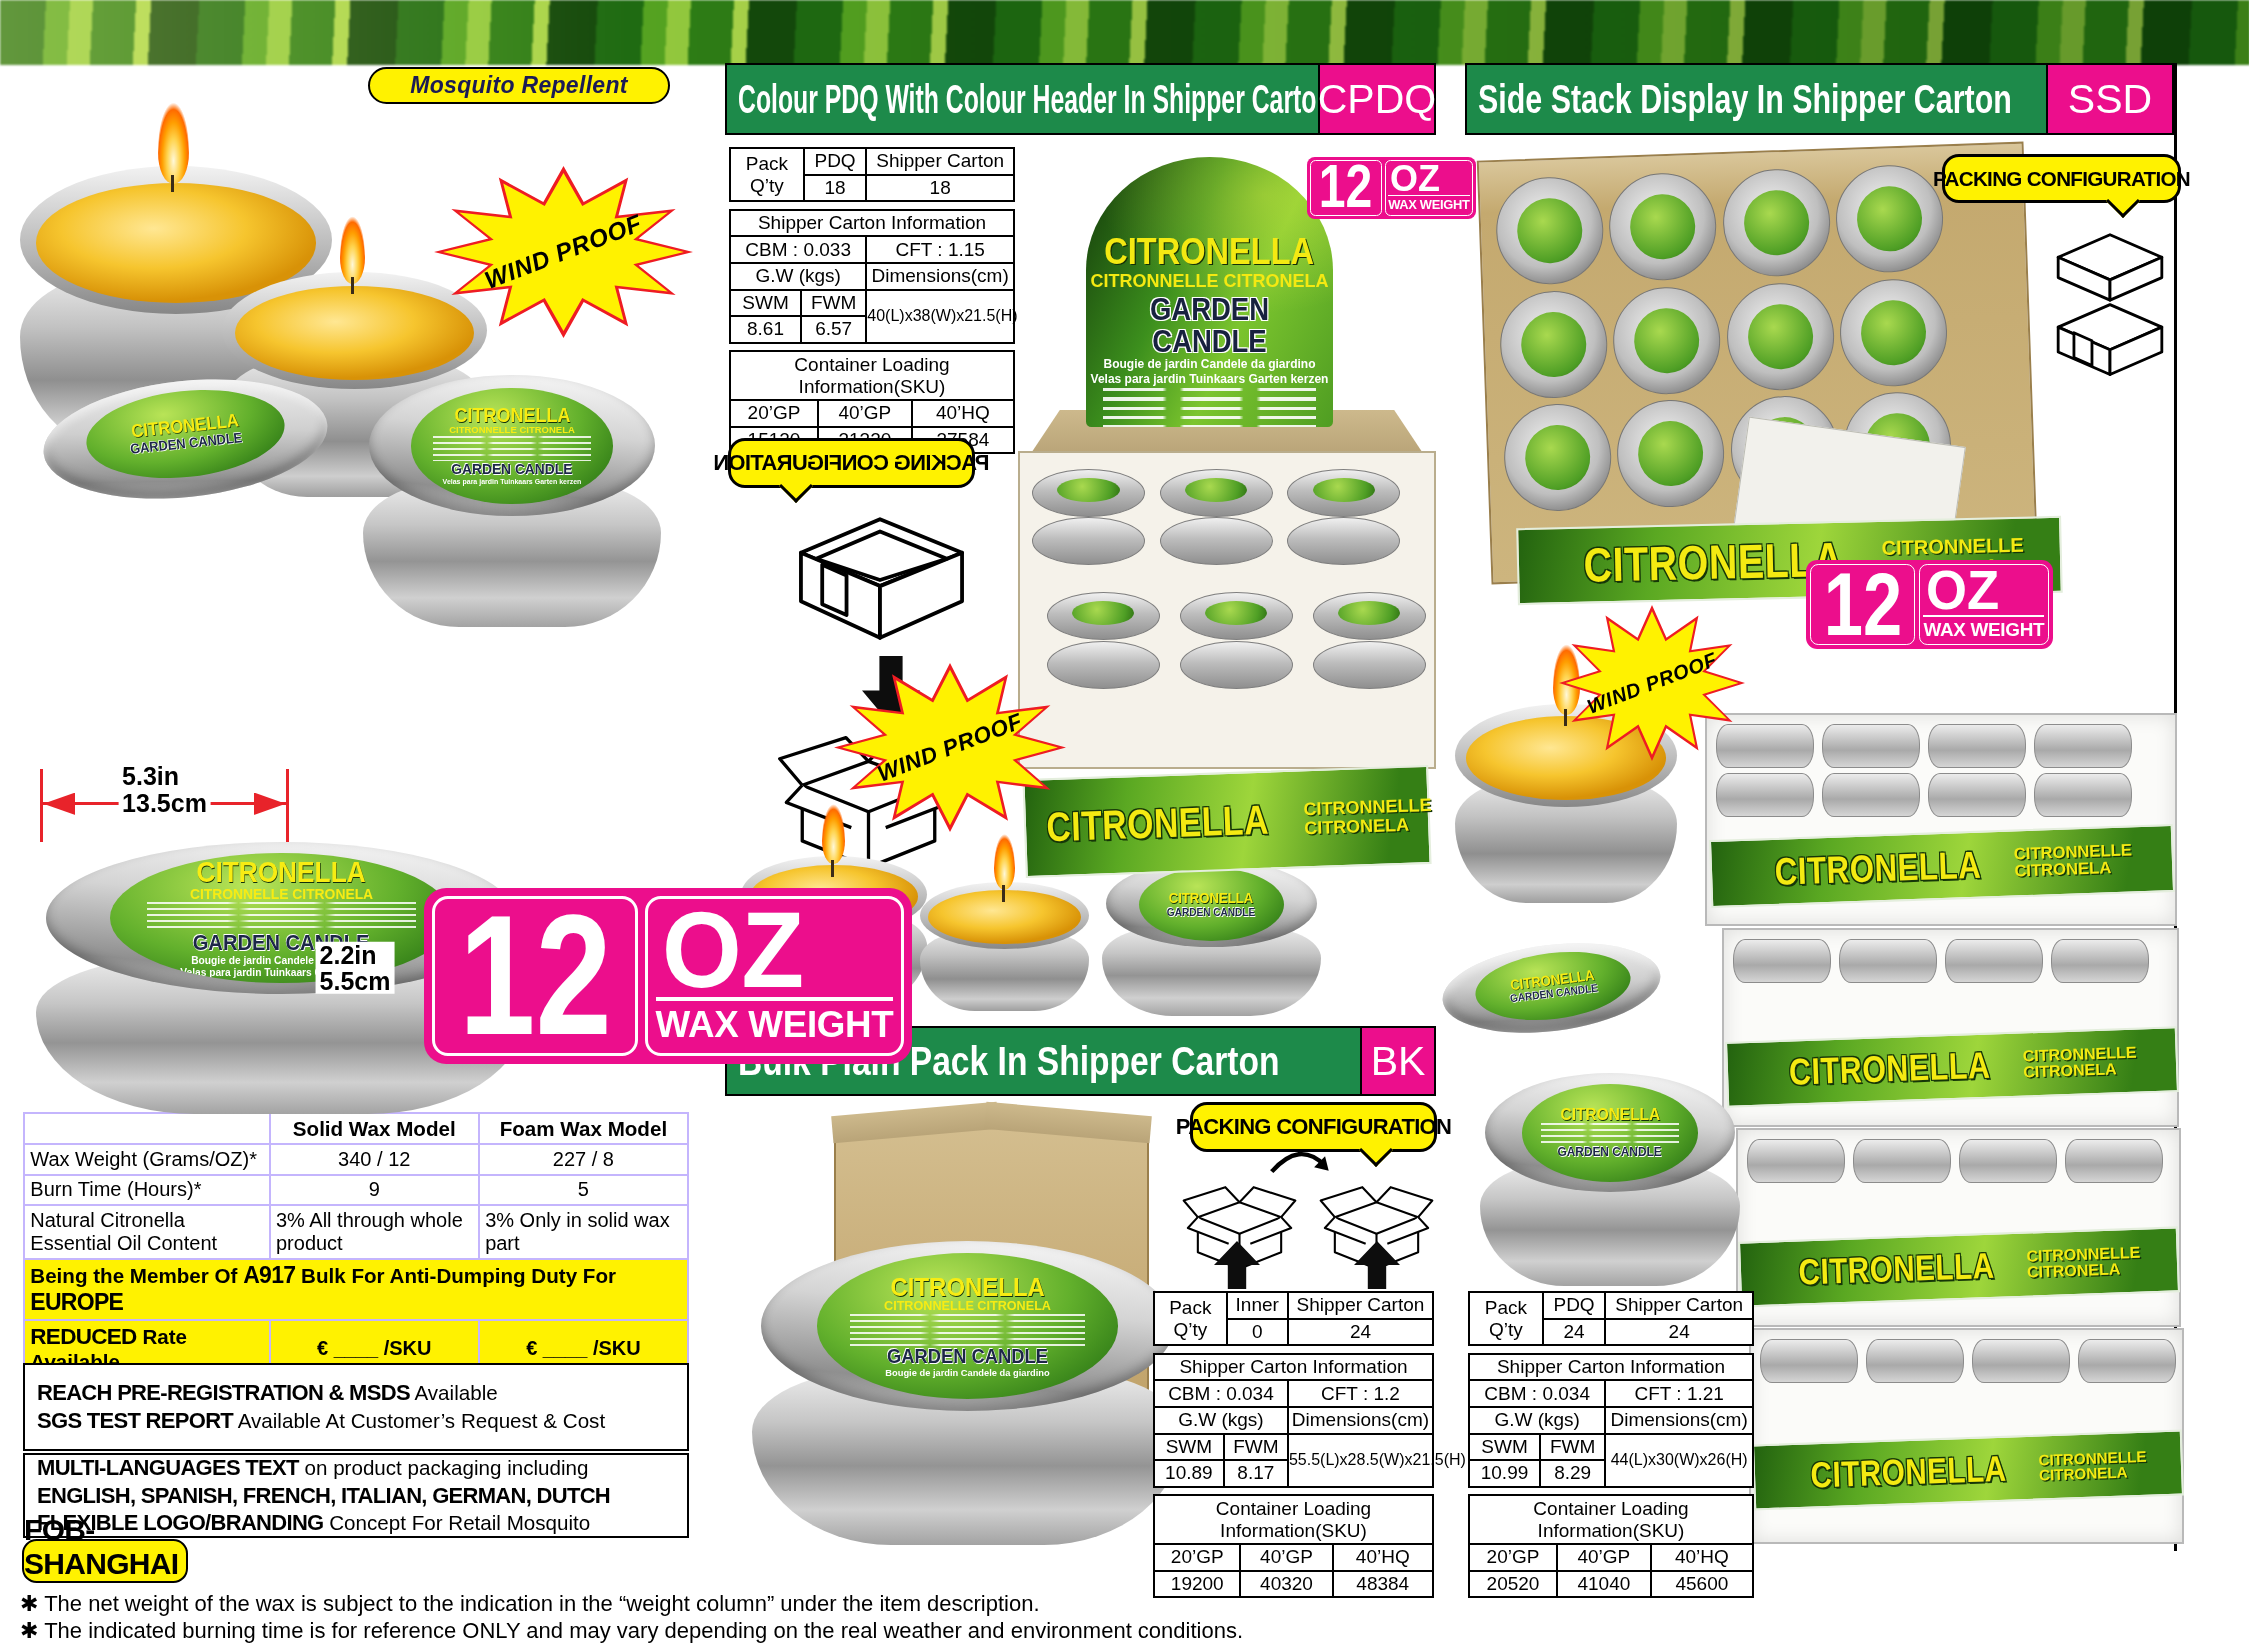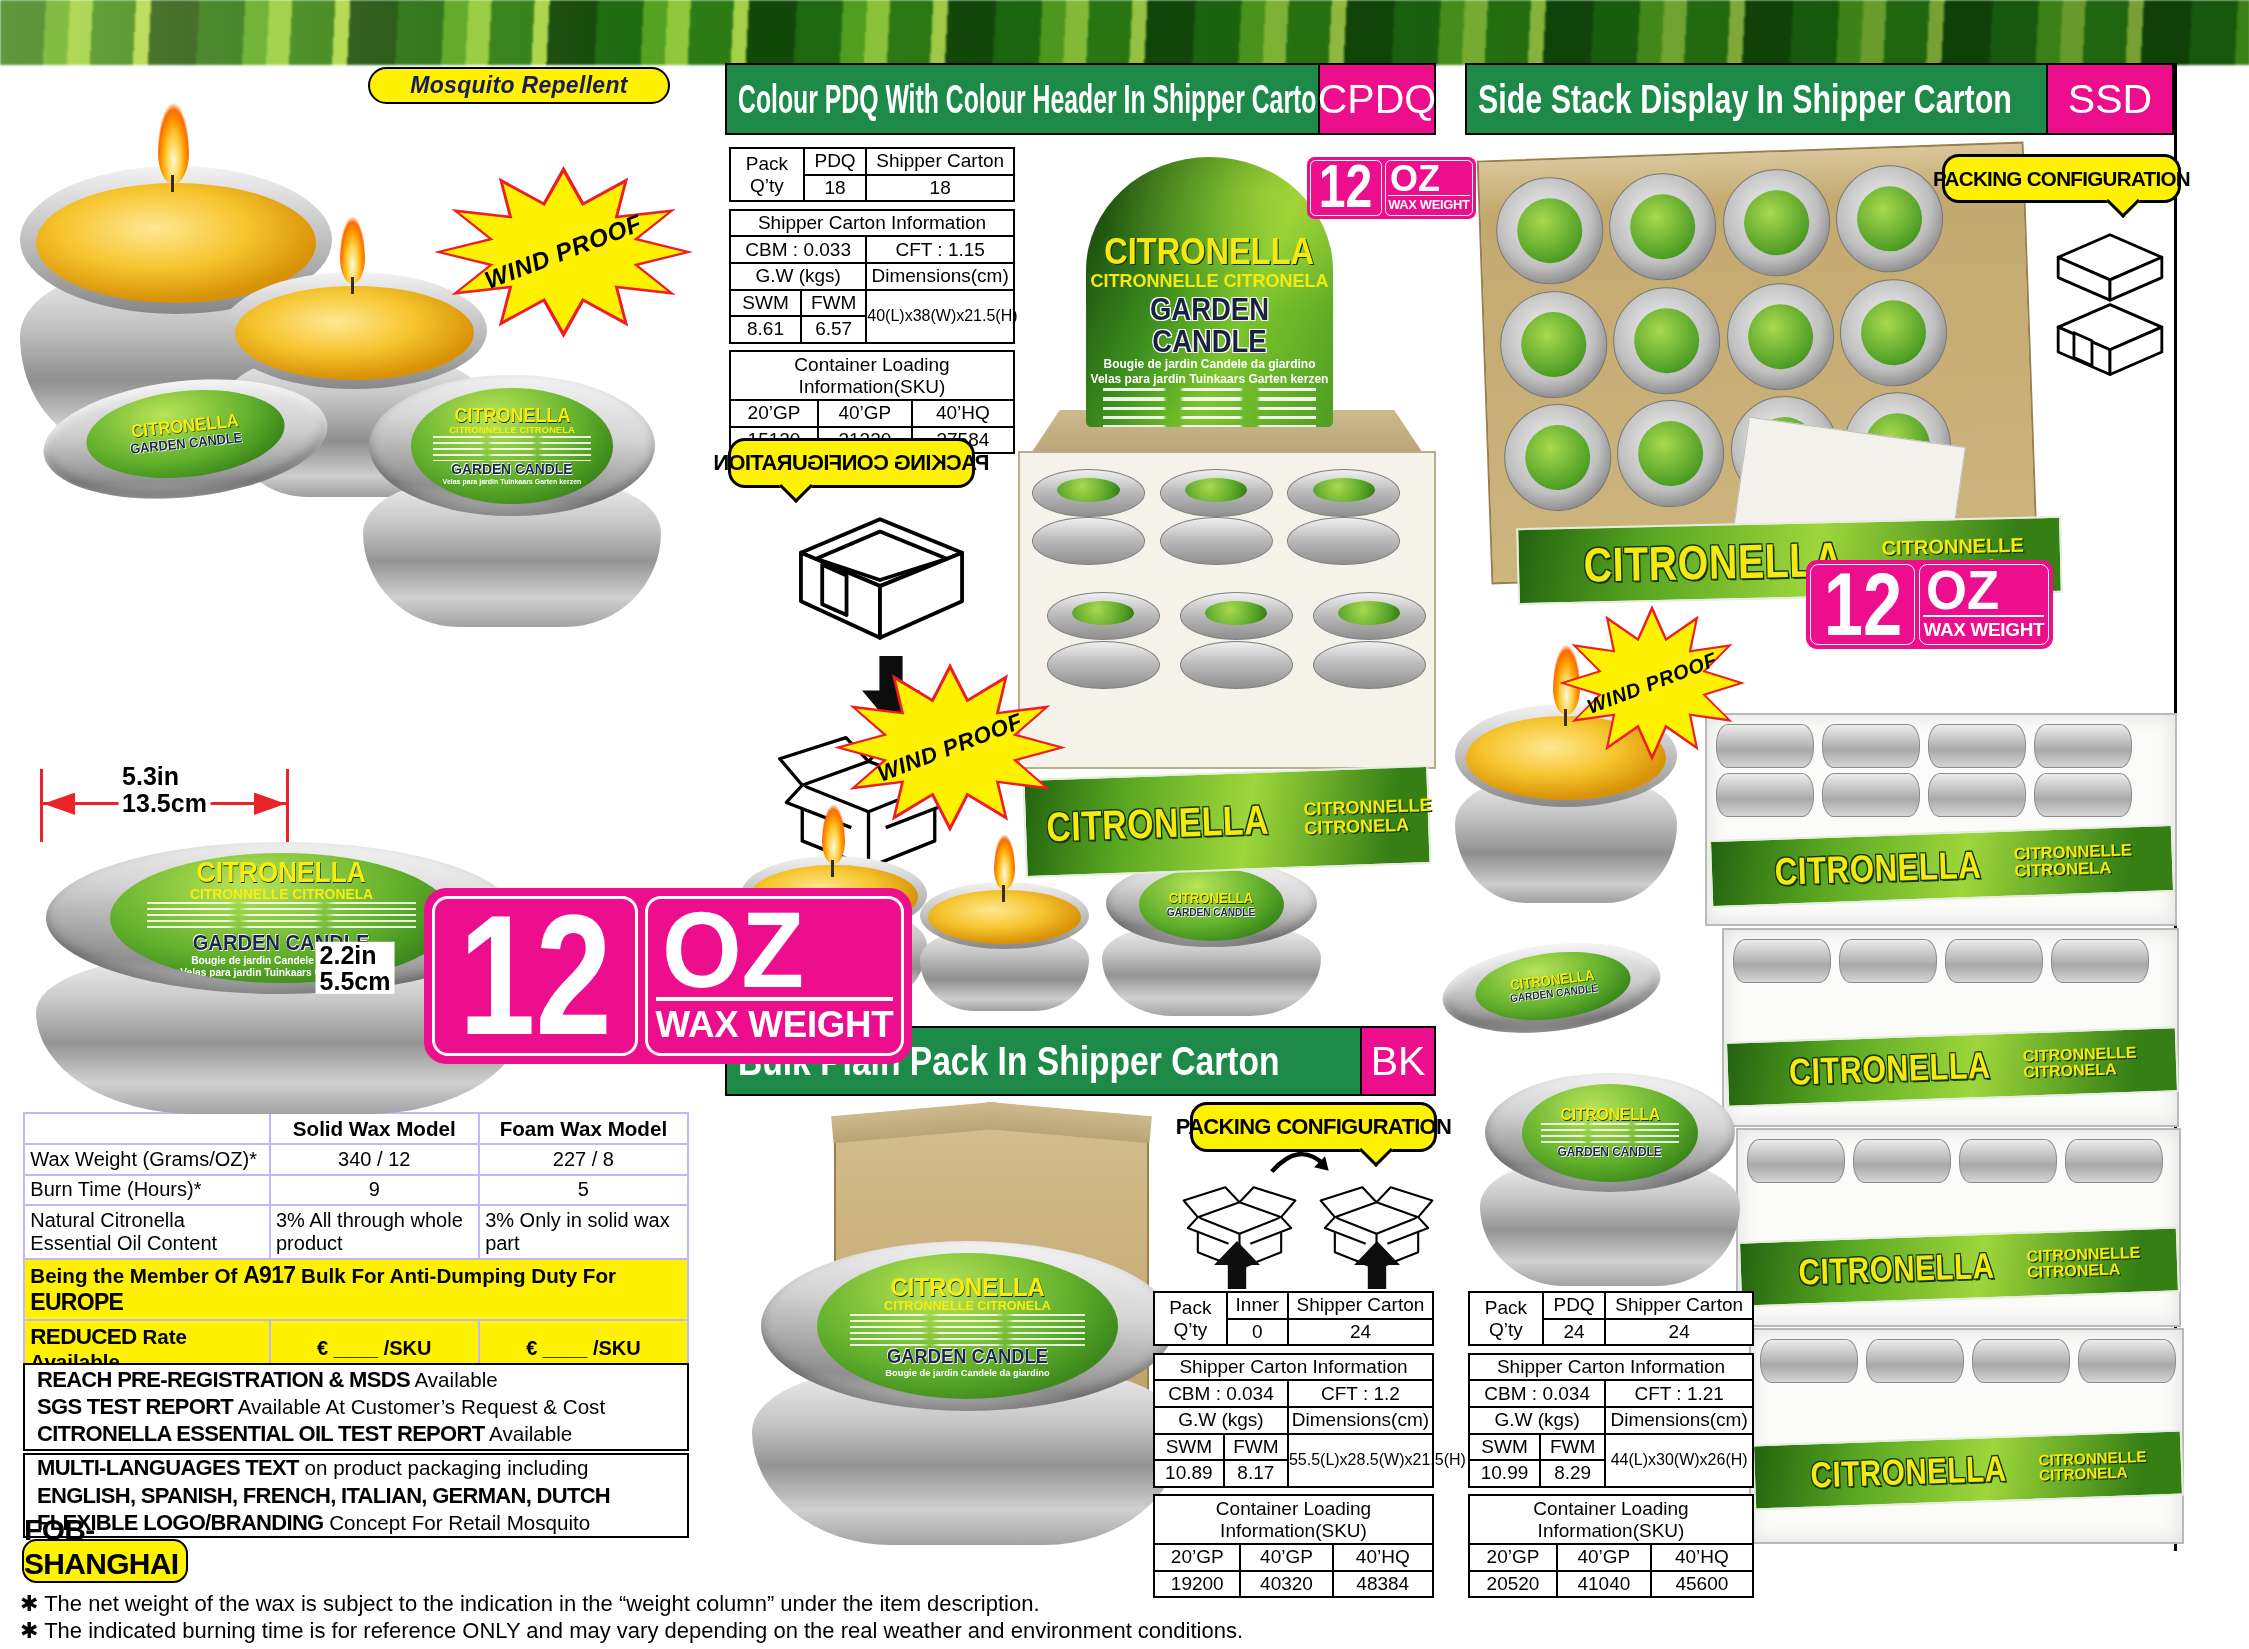--- a/index.html
+++ b/index.html
@@ -257,21 +257,20 @@
       <td colspan="3" class="l">
         <span class="hvx big2">FREE</span><span style="font-weight:700;font-size:22px">  For Anti-Dumping Duty For </span><span class="hvx big2">USA</span>
       </td>
     </tr>
   </tbody>
     </table>
 
   <div class="abs tbox" style="left:23px;top:1363px;width:666px;height:88px">
     <div class="tl"><span class="hvx">REACH PRE-REGISTRATION &amp; MSDS</span><span> Available</span></div>
     <div class="tl"><span class="hvx">SGS TEST REPORT</span><span> Available At Customer’s Request &amp; Cost</span></div>
-    <div class="tl"><span class="hvx">CITRONELLA ESSENTIAL OIL TEST REPORT</span><span> Available</span></div>
   </div>
 
   <div class="abs tbox" style="left:23px;top:1453px;width:666px;height:85px">
     <div class="tl"><span class="hvx">MULTI-LANGUAGES TEXT</span><span> on product packaging including</span></div>
     <div class="tl"><span class="hvx">ENGLISH, SPANISH, FRENCH, ITALIAN, GERMAN, DUTCH</span></div>
     <div class="tl"><span class="hvx">FLEXIBLE LOGO/BRANDING</span><span> Concept For Retail Mosquito</span></div>
   </div>
 
   <div class="abs fob" style="left:22px;top:1539px;width:166px;height:44px">
     <span>FOB-SHANGHAI</span>

